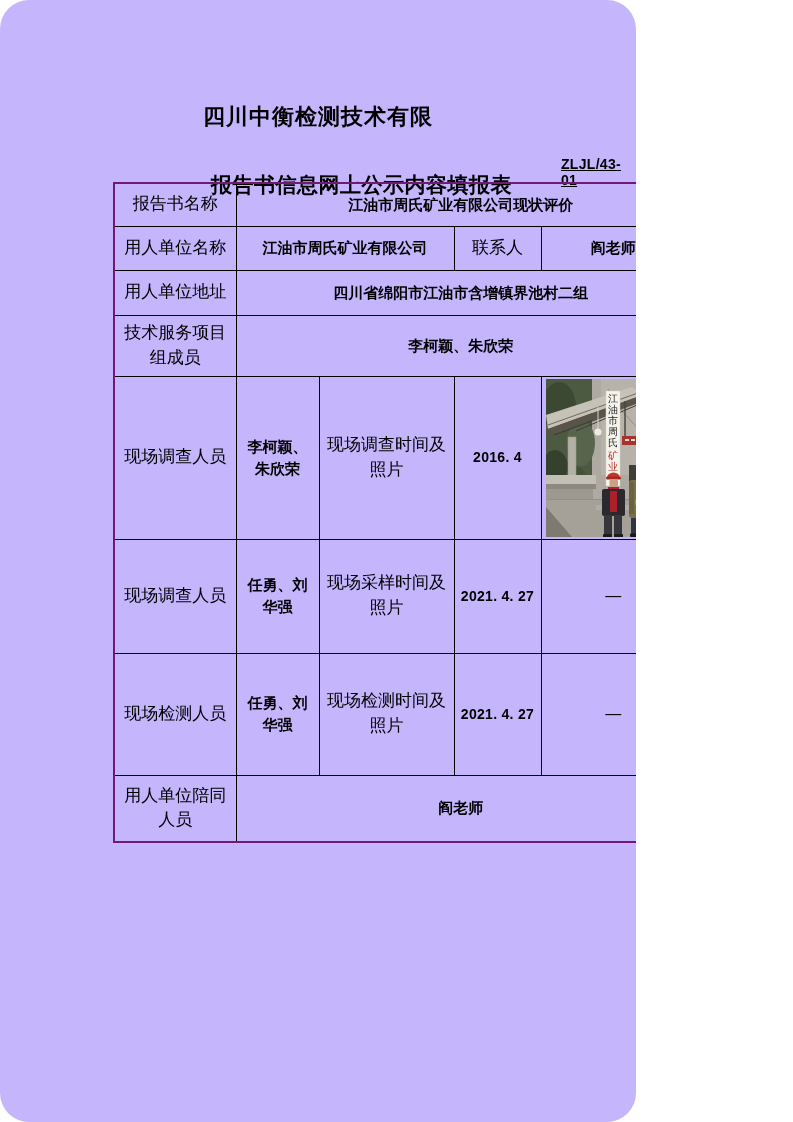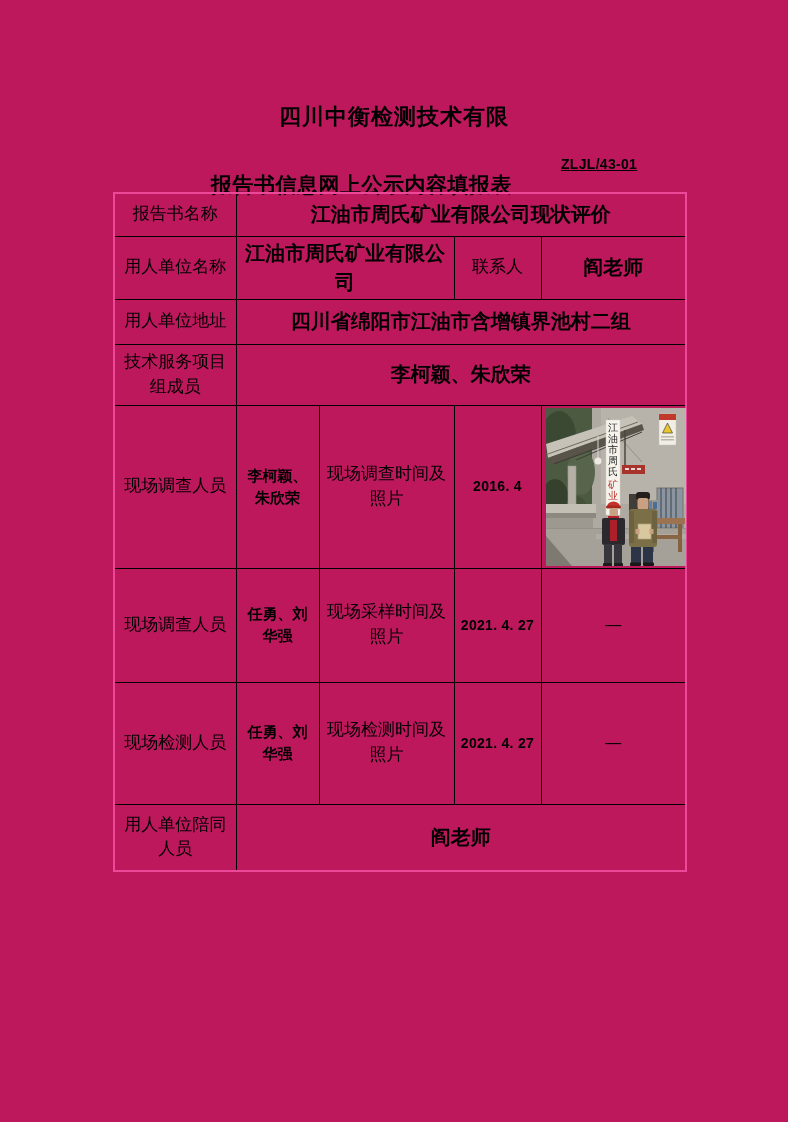--- a/index.html
+++ b/index.html
@@ -1,44 +1,44 @@
 <!DOCTYPE html>
 <html><head>
 <meta charset="utf-8">
 <style>
   html,body{margin:0;padding:0;background:#ffffff;}
   .page{
-    position:relative;width:788px;height:1122px;background:#be185d;
-    font-family:"Liberation Sans","DejaVu Sans",sans-serif;color:#000;overflow:hidden;
+    position:relative;width:636px;height:1122px;background:#c4b5fd;
+    font-family:"Liberation Sans","DejaVu Sans",sans-serif;color:#000;overflow:hidden;border-radius:29px;
   }
   .doc-title{
     position:absolute;top:102px;left:0;width:100%;text-align:center;
     font-size:22px;font-weight:bold;letter-spacing:1px;
   }
   .doc-subtitle{
     position:absolute;top:147px;left:211px;
     font-size:21px;font-weight:bold;letter-spacing:0.5px;margin-top:24px;
   }
   .doc-code{
     position:absolute;top:156px;left:561px;
     font-size:14px;font-weight:bold;letter-spacing:0.3px;text-decoration:underline;
   }
   table.form{
-    position:absolute;left:113px;top:192px;width:572px;
+    position:absolute;left:113px;top:182px;width:572px;
     border-collapse:collapse;table-layout:fixed;
-    border:2px solid #ec4899;
+    border:2px solid #701a75;
     padding-left:24px;
   }
   table.form td{
     border:1px solid #000;text-align:center;vertical-align:middle;
     line-height:1.45;word-break:break-all;padding:2px 4px;
   }
   td.lbl{font-size:17px;padding:2px 6px;}
   td.tl{font-size:17px;padding:2px 6px;}
-  td.v{font-size:20px;font-weight:bold;}
+  td.v{font-size:15px;font-weight:bold;}
   td.pers{font-size:15px;font-weight:bold;padding:2px 5px;}
   td.date{font-size:14px;font-weight:bold;white-space:nowrap;padding:0;letter-spacing:0.3px;}
   td.dash{font-size:16px;padding:0;}
   td.photo-cell{padding:0;margin-top:45px;}
   .photo{position:relative;width:140px;height:158px;margin:0 auto;overflow:hidden;}
   .photo svg{display:block;}
 </style>
 </head>
 <body>
 

